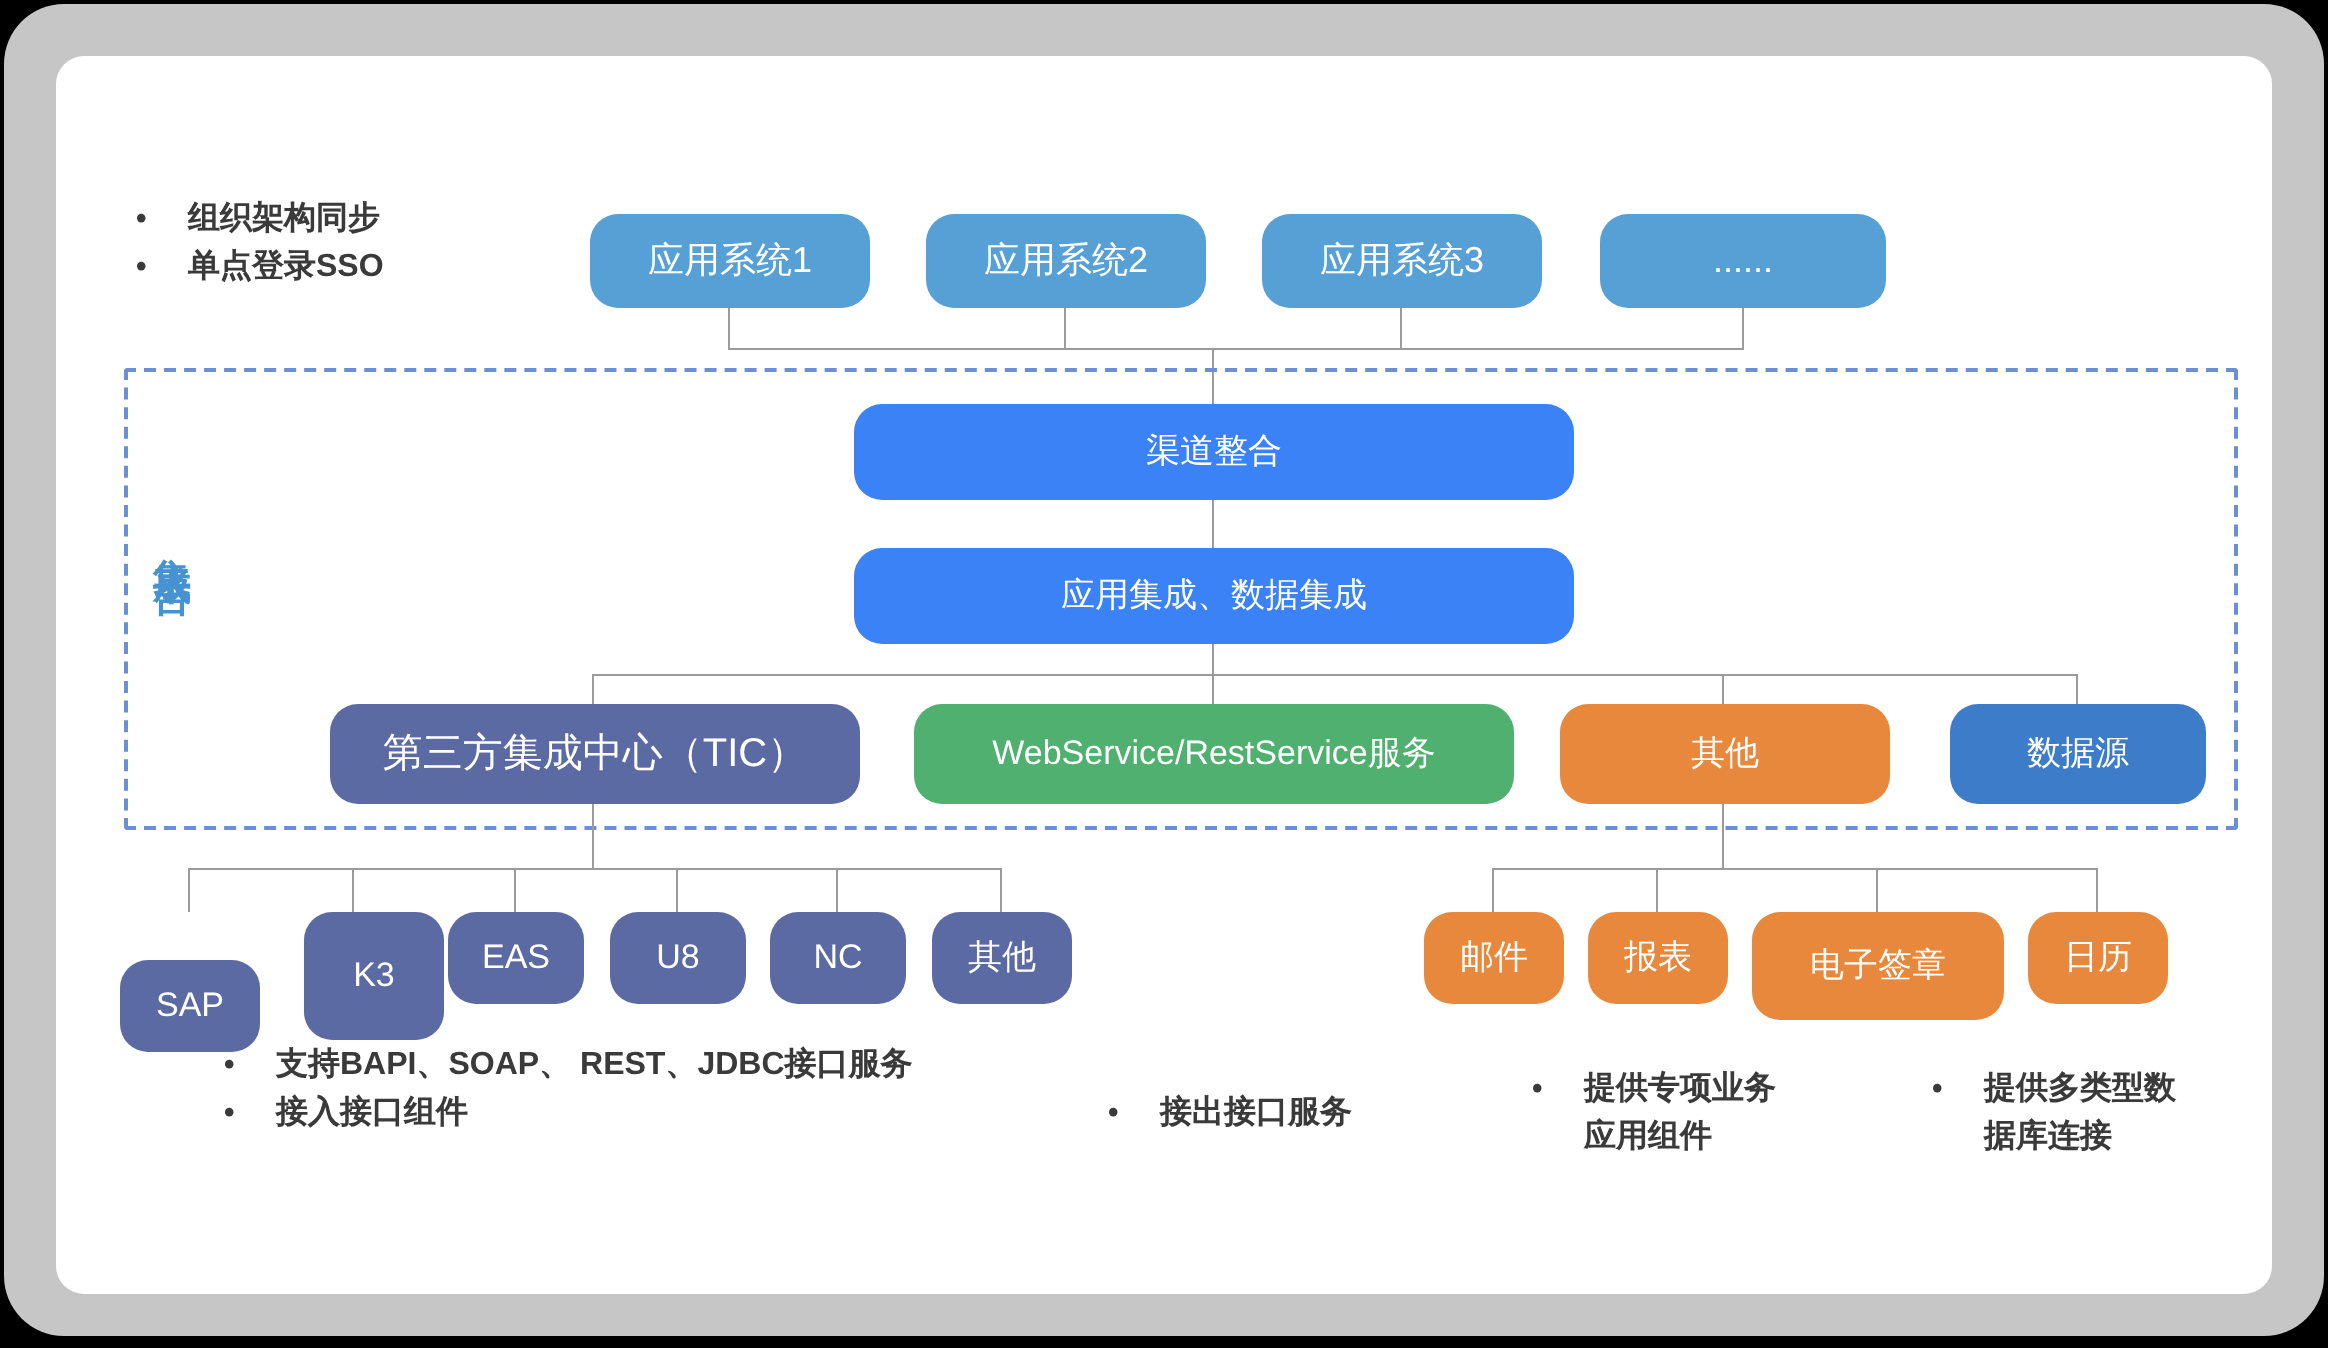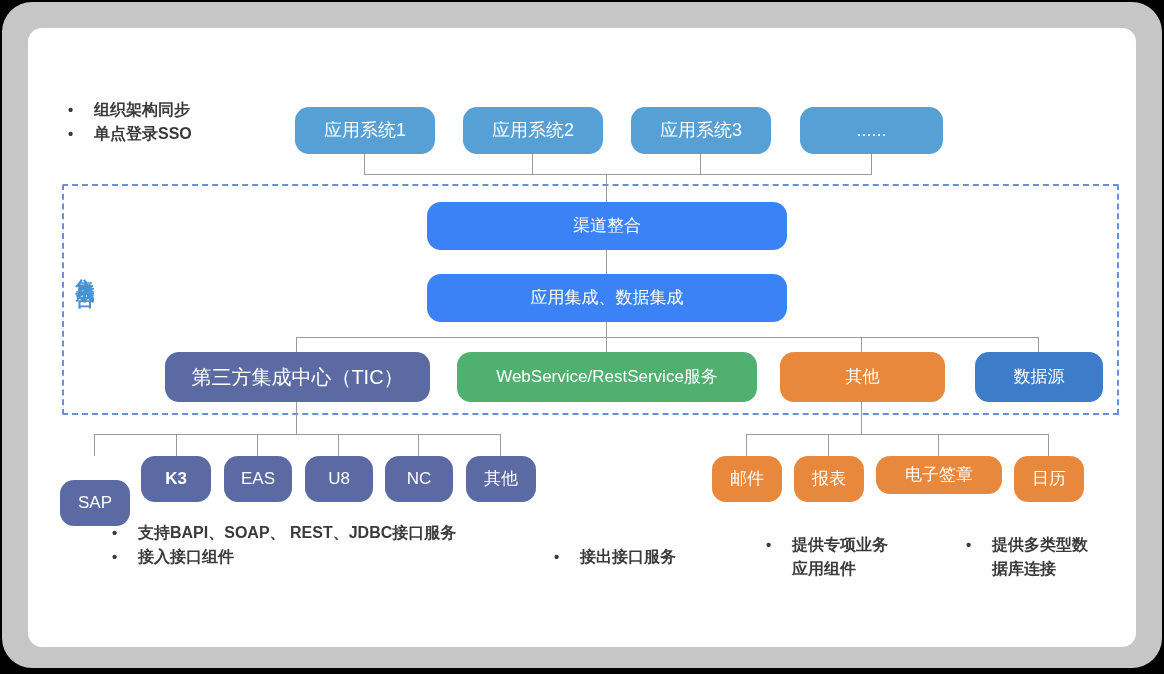--- a/index.html
+++ b/index.html
@@ -96,36 +96,36 @@
   <div class="ln v" style="left:296px;top:402px;height:32px;"></div>
   <div class="ln h" style="left:94px;top:434px;width:407px;"></div>
   <div class="ln v" style="left:94px;top:434px;height:22px;"></div>
   <div class="ln v" style="left:176px;top:434px;height:22px;"></div>
   <div class="ln v" style="left:257px;top:434px;height:22px;"></div>
   <div class="ln v" style="left:338px;top:434px;height:22px;"></div>
   <div class="ln v" style="left:418px;top:434px;height:22px;"></div>
   <div class="ln v" style="left:500px;top:434px;height:22px;"></div>
 
   <div class="box slate f17" style="left:60px;top:480px;width:70px;height:46px;">SAP</div>
-  <div class="box slate f17" style="left:141px;top:456px;width:70px;height:46px;font-weight:bold;">K3</div>
+  <div class="box slate f17" style="left:152px;top:456px;width:70px;height:64px;">K3</div>
   <div class="box slate f17" style="left:224px;top:456px;width:68px;height:46px;">EAS</div>
   <div class="box slate f17" style="left:305px;top:456px;width:68px;height:46px;">U8</div>
   <div class="box slate f17" style="left:385px;top:456px;width:68px;height:46px;">NC</div>
   <div class="box slate f17" style="left:466px;top:456px;width:70px;height:46px;">其他</div>
 
   <div class="ln v" style="left:861px;top:402px;height:32px;"></div>
   <div class="ln h" style="left:746px;top:434px;width:303px;"></div>
   <div class="ln v" style="left:746px;top:434px;height:22px;"></div>
   <div class="ln v" style="left:828px;top:434px;height:22px;"></div>
   <div class="ln v" style="left:938px;top:434px;height:22px;"></div>
   <div class="ln v" style="left:1048px;top:434px;height:22px;"></div>
 
   <div class="box orange f17" style="left:712px;top:456px;width:70px;height:46px;">邮件</div>
   <div class="box orange f17" style="left:794px;top:456px;width:70px;height:46px;">报表</div>
-  <div class="box orange f17" style="left:876px;top:456px;width:126px;height:38px;">电子签章</div>
+  <div class="box orange f17" style="left:876px;top:456px;width:126px;height:54px;">电子签章</div>
   <div class="box orange f17" style="left:1014px;top:456px;width:70px;height:46px;">日历</div>
 
   <div class="notes" style="left:110px;top:521px;">
     <div class="note-item">支持BAPI、SOAP、 REST、JDBC接口服务</div>
     <div class="note-item">接入接口组件</div>
   </div>
   <div class="notes" style="left:552px;top:545px;">
     <div class="note-item">接出接口服务</div>
   </div>
   <div class="notes" style="left:764px;top:533px;">

